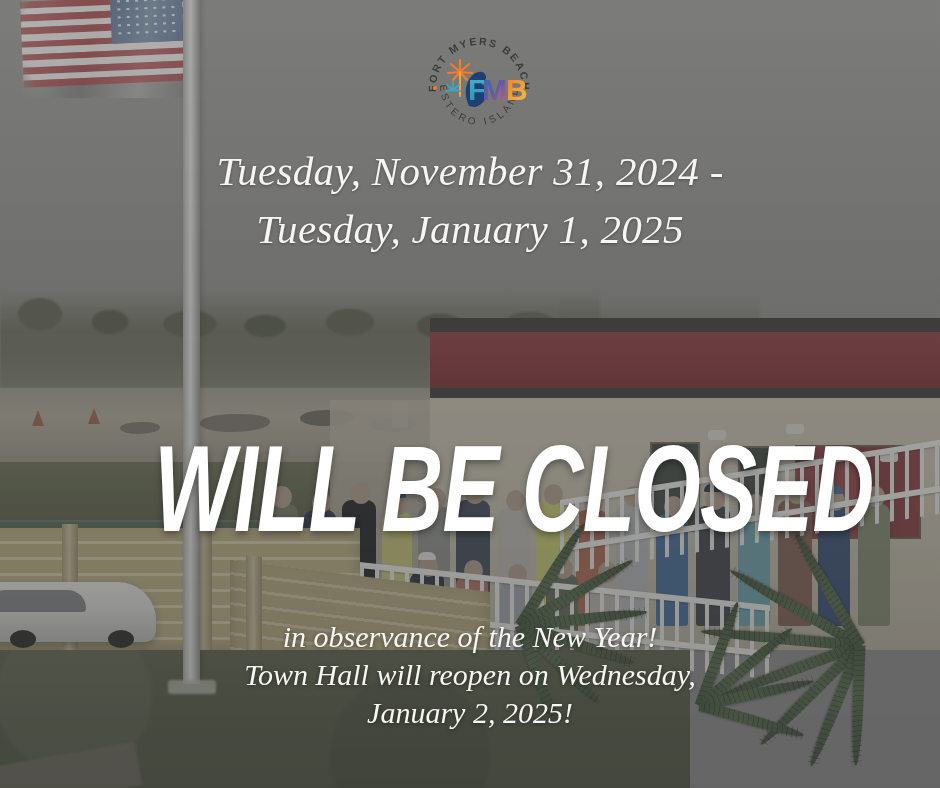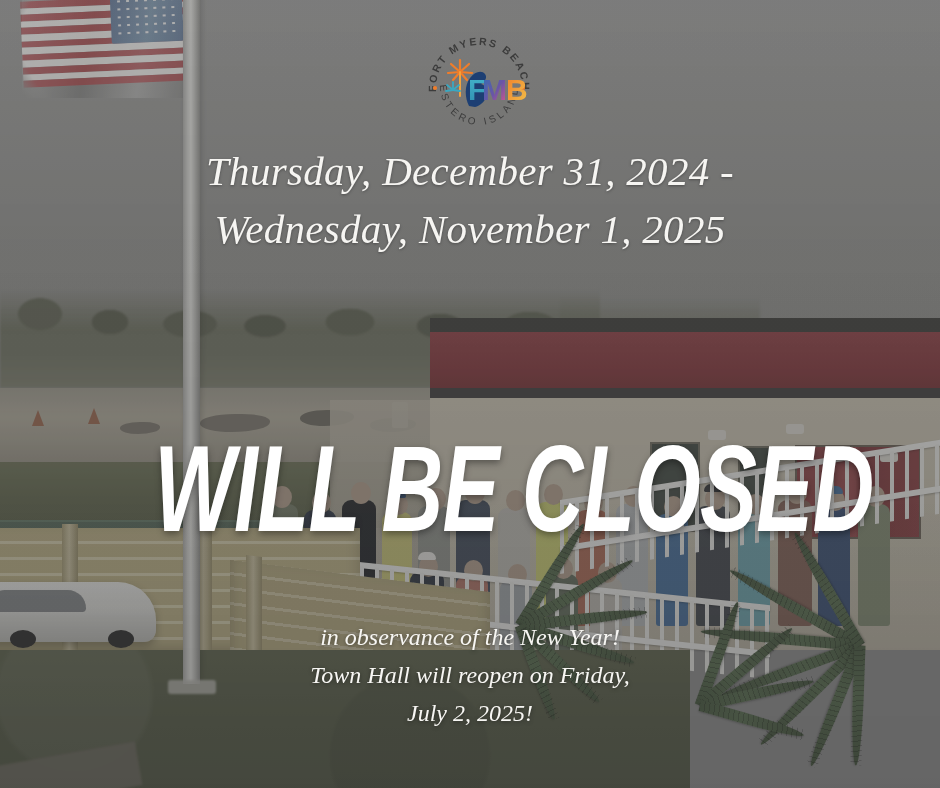--- a/index.html
+++ b/index.html
@@ -429,21 +429,21 @@
     letter-spacing: -1px;
     font-style: italic;
   }
 
   .footer-block {
     position: absolute;
     left: 0; top: 618px; width: 940px;
     text-align: center;
     font-family: "Liberation Serif", "DejaVu Serif", serif;
     font-style: italic;
-    font-size: 24px;
+    font-size: 30px;
     line-height: 38px;
     color: #f7f6f3;
     text-shadow: 0 1px 4px rgba(0,0,0,.45);
   }
   .footer-block .fline { display: block; }
 </style>
 </head>
 <body>
 
 <div id="poster">
@@ -666,28 +666,28 @@
 
       <text x="44" y="72" font-family="Liberation Sans, sans-serif" font-size="30" font-weight="700" fill="url(#gF)">F</text>
       <text x="58" y="72" font-family="Liberation Sans, sans-serif" font-size="30" font-weight="700" fill="url(#gM)">M</text>
       <text x="82" y="72" font-family="Liberation Sans, sans-serif" font-size="30" font-weight="700" fill="url(#gB)">B</text>
     </svg>
   </div>
 
   <div class="textlayer">
 
     <div class="date-block">
-      <div>Thursday, December 31, 2024 -</div>
-      <div>Wednesday, November 1, 2025</div>
+      <div>Tuesday, November 31, 2024 -</div>
+      <div>Tuesday, January 1, 2025</div>
     </div>
 
     <div class="headline headline-2">
       <span class="squeeze">WILL BE CLOSED</span>
     </div>
 
     <div class="footer-block">
       <span class="fline">in observance of the New Year!</span>
-      <span class="fline">Town Hall will reopen on Friday,</span>
-      <span class="fline">July 2, 2025!</span>
+      <span class="fline">Town Hall will reopen on Wednesday,</span>
+      <span class="fline">January 2, 2025!</span>
     </div>
 
   </div>
 </div>
 
 </body></html>

